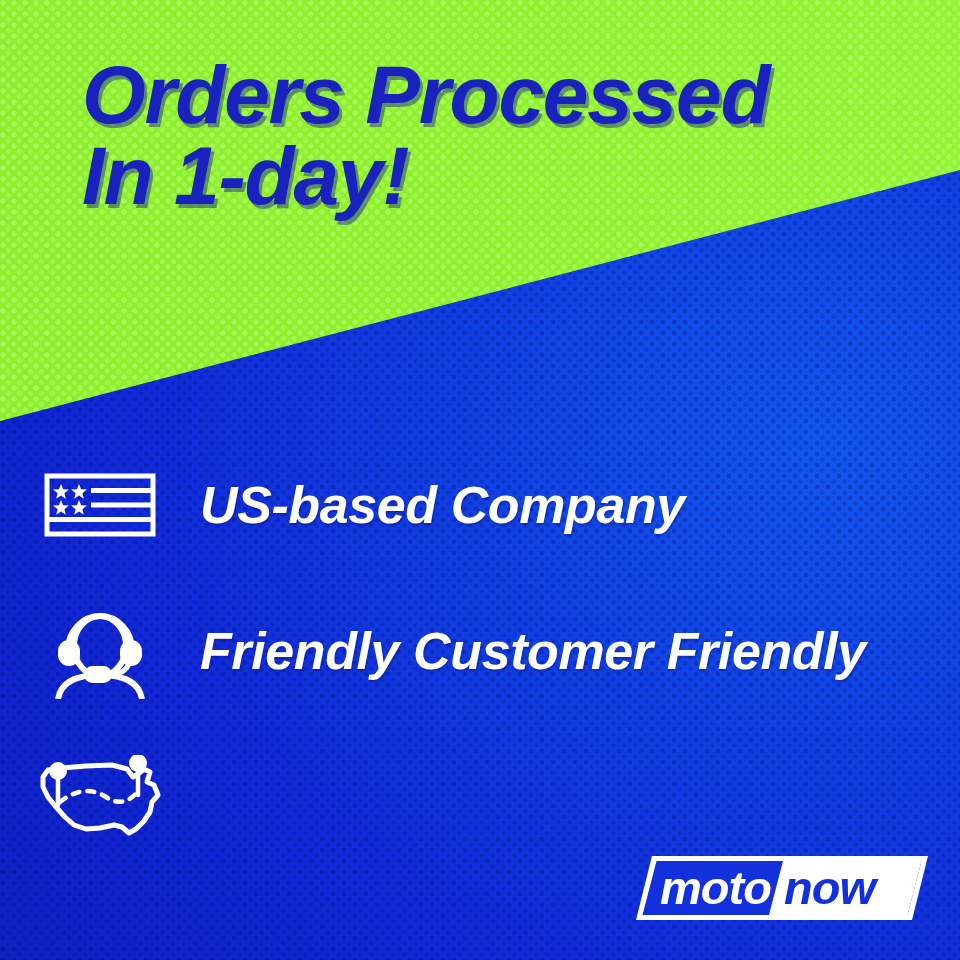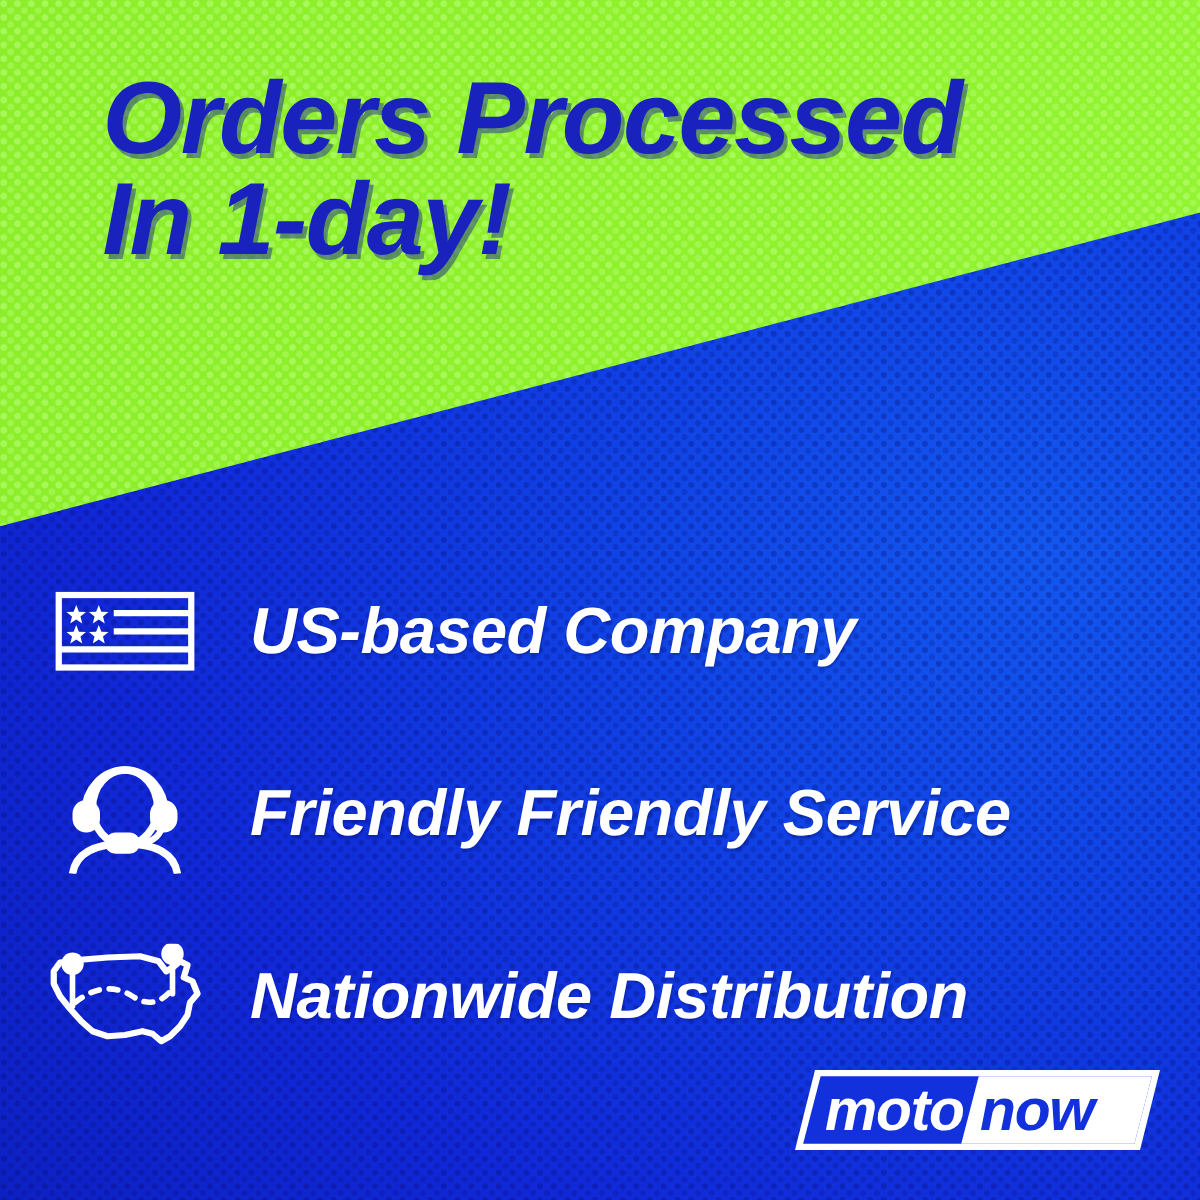--- a/index.html
+++ b/index.html
@@ -156,41 +156,40 @@
           <rect x="74" y="37" width="22" height="26" rx="11" fill="#ffffff"></rect>
 
           <ellipse cx="54" cy="43" rx="26" ry="30" fill="none" stroke="#ffffff" stroke-width="6"></ellipse>
 
           <path d="M84 58 Q80 72 62 72" fill="none" stroke="#ffffff" stroke-width="5"></path>
           <rect x="38" y="63" width="28" height="17" rx="8.5" fill="#ffffff"></rect>
 
           <path d="M12 96 Q16 72 54 72 Q92 72 96 96" fill="none" stroke="#ffffff" stroke-width="6"></path>
         </svg>
       </div>
-      <div class="feature-label">Friendly Friendly Service</div>
+      <div class="feature-label">Friendly Customer Friendly</div>
     </div>
 
     <div class="feature-row">
       <div class="feature-icon">
         <svg width="132" height="84" viewBox="0 0 132 84" aria-hidden="true">
 
           <path d="M9 22 L14 15 L28 13 L52 11 L78 10 L93 14 L99 22 L104 19 L110 14
                    L116 17 L113 27 L120 30 L124 40 L118 47 L116 57 L110 66 L102 74
                    L95 78 L88 72 L80 70 L66 73 L52 74 L40 70 L31 62 L22 52 L14 42 L9 32 Z" fill="none" stroke="#ffffff" stroke-width="5" stroke-linejoin="round"></path>
 
           <path d="M26 47 Q50 28 72 42 Q90 54 104 36" fill="none" stroke="#ffffff" stroke-width="4.5" stroke-linecap="round" stroke-dasharray="7 8"></path>
 
           <line x1="24" y1="18" x2="24" y2="50" stroke="#ffffff" stroke-width="4.5" stroke-linecap="round"></line>
           <circle cx="24" cy="16" r="9" fill="#ffffff"></circle>
 
           <line x1="104" y1="8" x2="104" y2="40" stroke="#ffffff" stroke-width="4.5" stroke-linecap="round"></line>
           <circle cx="104" cy="8" r="9" fill="#ffffff"></circle>
         </svg>
       </div>
-      <div class="feature-label">Nationwide Distribution</div>
     </div>
 
   </div>
 
   <div class="logo">
     <svg width="292" height="72" viewBox="0 0 292 72" aria-hidden="true">
 
       <polygon points="16,4 292,4 276,68 0,68" fill="#ffffff"></polygon>
 
       <polygon points="20.5,9 285.5,9 271.5,63 6.5,63" fill="#1230dc"></polygon>

